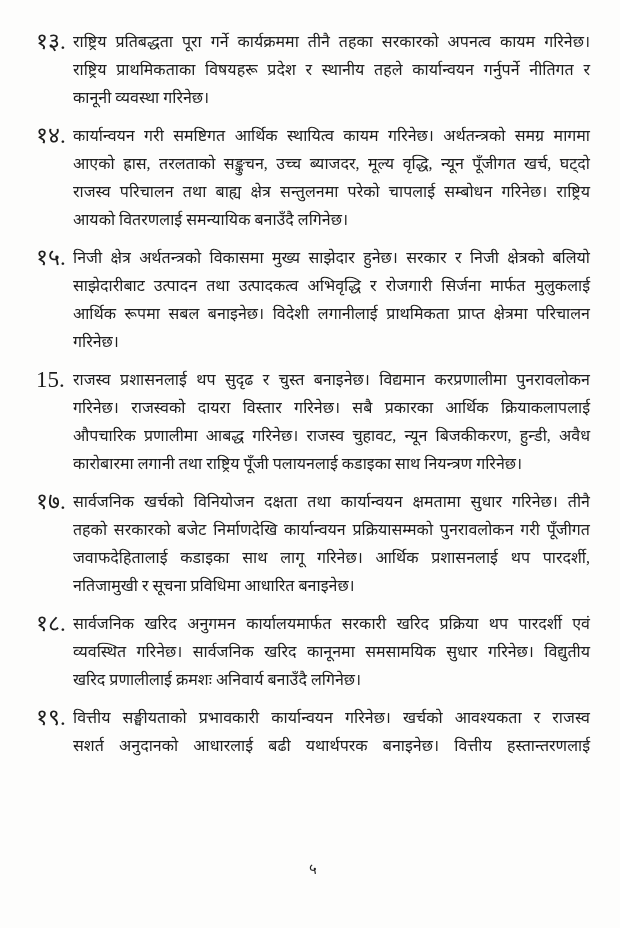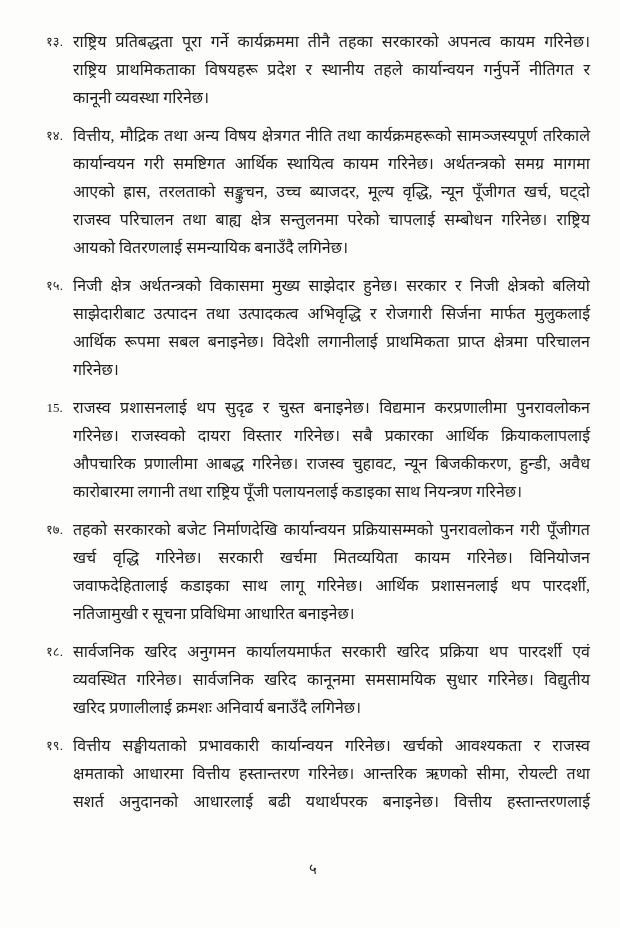--- a/index.html
+++ b/index.html
@@ -18,23 +18,23 @@
     padding: 28px 30px 0 36px;
     box-sizing: border-box;
   }
   .para {
     display: flex;
     margin-bottom: 10px;
   }
   .num {
     flex: 0 0 37px;
     width: 37px;
-    font-size: 13px;
+    font-size: 23px;
     line-height: 28px;
-    text-align: center;
+    text-align: left;
   }
   .pbody {
     flex: 1;
     min-width: 0;
     font-size: 16px;
     line-height: 28px;
   }
   .ln {
     text-align: justify;
     text-align-last: justify;
@@ -63,21 +63,20 @@
         <div class="num">१३.</div>
         <div class="pbody">
           <div class="ln">राष्ट्रिय प्रतिबद्धता पूरा गर्ने कार्यक्रममा तीनै तहका सरकारको अपनत्व कायम गरिनेछ।</div>
           <div class="ln">राष्ट्रिय प्राथमिकताका विषयहरू प्रदेश र स्थानीय तहले कार्यान्वयन गर्नुपर्ने नीतिगत र</div>
           <div class="ln last">कानूनी व्यवस्था गरिनेछ।</div>
         </div>
       </div>
       <div class="para">
         <div class="num">१४.</div>
         <div class="pbody">
-          <div class="ln">वित्तीय, मौद्रिक तथा अन्य विषय क्षेत्रगत नीति तथा कार्यक्रमहरूको सामञ्जस्यपूर्ण तरिकाले</div>
           <div class="ln">कार्यान्वयन गरी समष्टिगत आर्थिक स्थायित्व कायम गरिनेछ।  अर्थतन्त्रको समग्र मागमा</div>
           <div class="ln">आएको ह्रास, तरलताको सङ्कुचन, उच्च ब्याजदर, मूल्य वृद्धि, न्यून पूँजीगत खर्च, घट्दो</div>
           <div class="ln">राजस्व परिचालन तथा बाह्य क्षेत्र सन्तुलनमा परेको चापलाई सम्बोधन गरिनेछ।  राष्ट्रिय</div>
           <div class="ln last">आयको वितरणलाई समन्यायिक बनाउँदै लगिनेछ।</div>
         </div>
       </div>
       <div class="para">
         <div class="num">१५.</div>
         <div class="pbody">
           <div class="ln">निजी क्षेत्र अर्थतन्त्रको विकासमा मुख्य साझेदार हुनेछ।  सरकार र निजी क्षेत्रको बलियो</div>
@@ -91,37 +90,36 @@
         <div class="pbody">
           <div class="ln">राजस्व प्रशासनलाई थप सुदृढ र चुस्त बनाइनेछ।  विद्यमान करप्रणालीमा पुनरावलोकन</div>
           <div class="ln">गरिनेछ।  राजस्वको दायरा विस्तार गरिनेछ।  सबै प्रकारका आर्थिक क्रियाकलापलाई</div>
           <div class="ln">औपचारिक प्रणालीमा आबद्ध गरिनेछ।  राजस्व चुहावट, न्यून बिजकीकरण, हुन्डी, अवैध</div>
           <div class="ln last">कारोबारमा लगानी तथा राष्ट्रिय पूँजी पलायनलाई कडाइका साथ नियन्त्रण गरिनेछ।</div>
         </div>
       </div>
       <div class="para">
         <div class="num">१७.</div>
         <div class="pbody">
+          <div class="ln">सार्वजनिक खर्चको विनियोजन दक्षता तथा कार्यान्वयन क्षमतामा सुधार गरिनेछ।  तीनै</div>
           <div class="ln">तहको सरकारको बजेट निर्माणदेखि कार्यान्वयन प्रक्रियासम्मको पुनरावलोकन गरी पूँजीगत</div>
-          <div class="ln">खर्च वृद्धि गरिनेछ।  सरकारी खर्चमा मितव्ययिता कायम गरिनेछ।  विनियोजन</div>
           <div class="ln">जवाफदेहितालाई कडाइका साथ लागू गरिनेछ।  आर्थिक प्रशासनलाई थप पारदर्शी,</div>
           <div class="ln last">नतिजामुखी र सूचना प्रविधिमा आधारित बनाइनेछ।</div>
         </div>
       </div>
       <div class="para">
         <div class="num">१८.</div>
         <div class="pbody">
           <div class="ln">सार्वजनिक खरिद अनुगमन कार्यालयमार्फत सरकारी खरिद प्रक्रिया थप पारदर्शी एवं</div>
           <div class="ln">व्यवस्थित गरिनेछ।  सार्वजनिक खरिद कानूनमा समसामयिक सुधार गरिनेछ।  विद्युतीय</div>
           <div class="ln last">खरिद प्रणालीलाई क्रमशः अनिवार्य बनाउँदै लगिनेछ।</div>
         </div>
       </div>
       <div class="para">
         <div class="num">१९.</div>
         <div class="pbody">
           <div class="ln">वित्तीय सङ्घीयताको प्रभावकारी कार्यान्वयन गरिनेछ।  खर्चको आवश्यकता र राजस्व</div>
-          <div class="ln">क्षमताको आधारमा वित्तीय हस्तान्तरण गरिनेछ।  आन्तरिक ऋणको सीमा, रोयल्टी तथा</div>
           <div class="ln">सशर्त अनुदानको आधारलाई बढी यथार्थपरक बनाइनेछ।  वित्तीय हस्तान्तरणलाई</div>
         </div>
       </div>
     </div>
   <div class="pageno">५</div>
 </div>
 
 </body></html>

